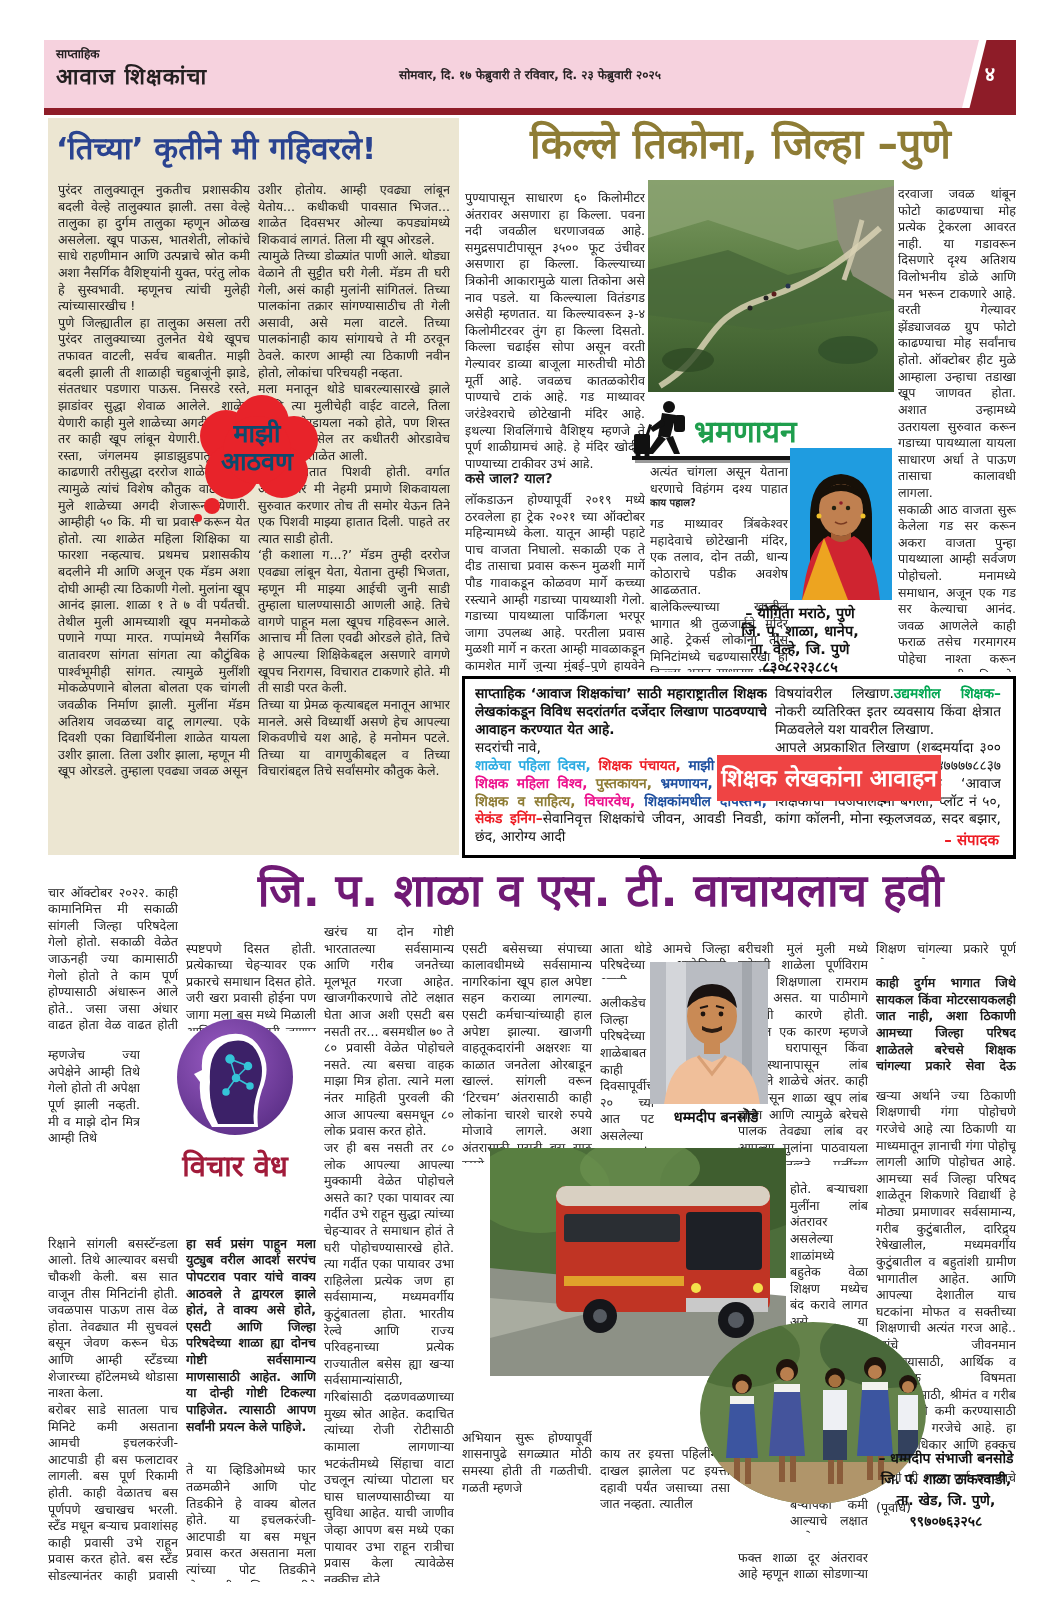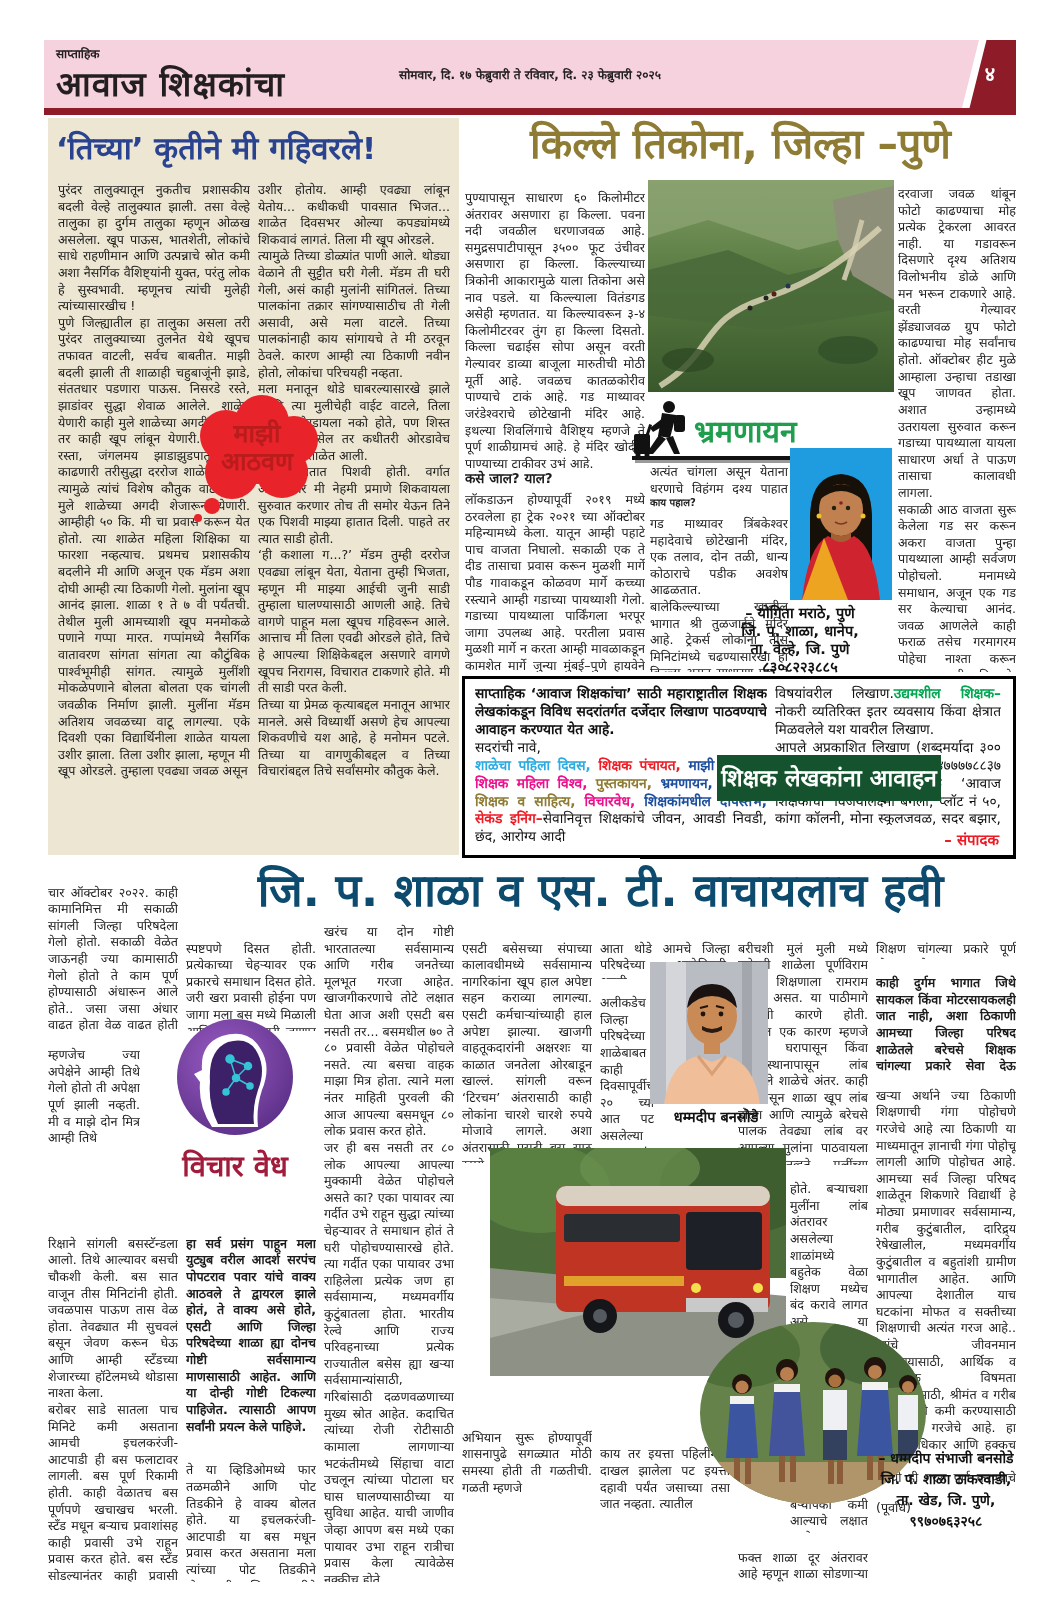--- a/index.html
+++ b/index.html
@@ -5,48 +5,48 @@
   html,body{margin:0;padding:0;background:#e9e9e9;}
   #page{position:relative;width:1061px;height:1600px;background:#ffffff;overflow:hidden;
         font-family:"DejaVu Sans","Liberation Sans",sans-serif;}
   .abs{position:absolute;}
   .coltext{position:absolute;text-align:justify;font-size:12.6px;line-height:1.32;color:#1c1c1c;
            overflow:hidden;white-space:pre-line;}
   .seg{text-align:justify;white-space:pre-line;overflow:hidden;}
   
   #masthead{left:44px;top:40px;width:972px;height:68px;background:#f6d2de;overflow:hidden;}
   #mast-weekly{left:12px;top:5px;font-size:12px;font-weight:bold;color:#231f20;}
-  #mast-title{left:12px;top:20px;font-size:34px;font-weight:bold;color:#231f20;letter-spacing:1px;}
+  #mast-title{left:12px;top:20px;font-size:22px;font-weight:bold;color:#231f20;letter-spacing:1px;}
   #mast-date{left:0;top:26px;width:100%;text-align:center;font-size:12px;font-weight:bold;color:#231f20;}
   #corner-slash{right:34px;top:-6px;width:12px;height:84px;background:#ffffff;transform:skewX(-14deg);}
   #corner{right:-10px;top:0;width:48px;height:68px;background:#8e1c28;transform:skewX(-14deg);}
   #pagenum{right:8px;top:20px;width:36px;text-align:center;font-size:20px;font-weight:bold;color:#ffffff;}
   #mast-rule{left:44px;top:108px;width:972px;height:7px;background:#8e1c28;}
   
   #left-art{left:48px;top:118px;width:411px;height:737px;background:#ece6d2;}
   #left-headline{left:8px;top:8px;width:395px;font-size:31px;font-weight:bold;color:#2a4390;}
   .left-col{top:64px;height:664px;width:192px;}
   #badge{left:142px;top:276px;width:134px;height:128px;}
-  #badge-text{position:absolute;left:10px;top:26px;width:114px;text-align:center;color:#b91c1c;
+  #badge-text{position:absolute;left:10px;top:26px;width:114px;text-align:center;color:#0c4a6e;
               font-weight:bold;font-size:25px;line-height:1.1;}
   
   #fort-headline{left:465px;top:114px;width:551px;text-align:center;font-size:41px;font-weight:bold;color:#8e7c35;}
   .subhead{font-weight:bold;text-align:left;white-space:pre-line;}
   #bhraman-label{position:absolute;left:62px;top:12px;font-size:30px;font-weight:bold;color:#1f9e4d;}
   #bhraman-rule{position:absolute;left:0;bottom:0;width:182px;height:4px;background:#111;box-shadow:3px 3px 0 #9a9a9a;}
   .author-cap{font-weight:bold;text-align:center;font-size:14.5px;line-height:1.25;color:#111;}
   
   #appeal{left:462px;top:676px;width:548px;height:176px;border:3px solid #000;background:#fff;}
-  #appeal-title{position:absolute;left:252px;top:76px;width:224px;height:46px;background:#14532d;
+  #appeal-title{position:absolute;left:252px;top:76px;width:224px;height:46px;background:#ef4444;
                 color:#fff;font-size:23px;font-weight:bold;text-align:center;line-height:46px;}
   .appeal-txt{position:absolute;font-size:13.8px;line-height:1.3;color:#111;text-align:justify;overflow:hidden;}
   #appeal-signoff{position:absolute;right:14px;bottom:6px;color:#ed1c24;font-weight:bold;font-size:15px;margin-left:20px;}
   
   #st-rule{left:640px;top:856px;width:376px;height:3px;background:#000;}
-  #st-headline{left:185px;top:858px;width:831px;text-align:center;font-size:45px;font-weight:bold;color:#0c4a6e;}
+  #st-headline{left:185px;top:858px;width:831px;text-align:center;font-size:45px;font-weight:bold;color:#701a75;}
   
   .bcol{top:924px;width:130px;height:658px;}
   .narrow{display:block;}
   #vichar{left:146px;top:1014px;width:178px;height:170px;}
   #vichar-label{position:absolute;left:0;bottom:0;width:100%;text-align:center;
                 font-size:29px;font-weight:bold;color:#a11b3a;}
   #man-caption{left:628px;top:1108px;width:176px;}
   #girls-photo{left:700px;top:1322px;width:226px;height:182px;border-radius:50%;overflow:hidden;}
   #sig-block{left:876px;top:1448px;width:140px;text-align:center;font-weight:bold;font-size:14px;line-height:1.5;color:#111;}
   .photo{display:block;}

